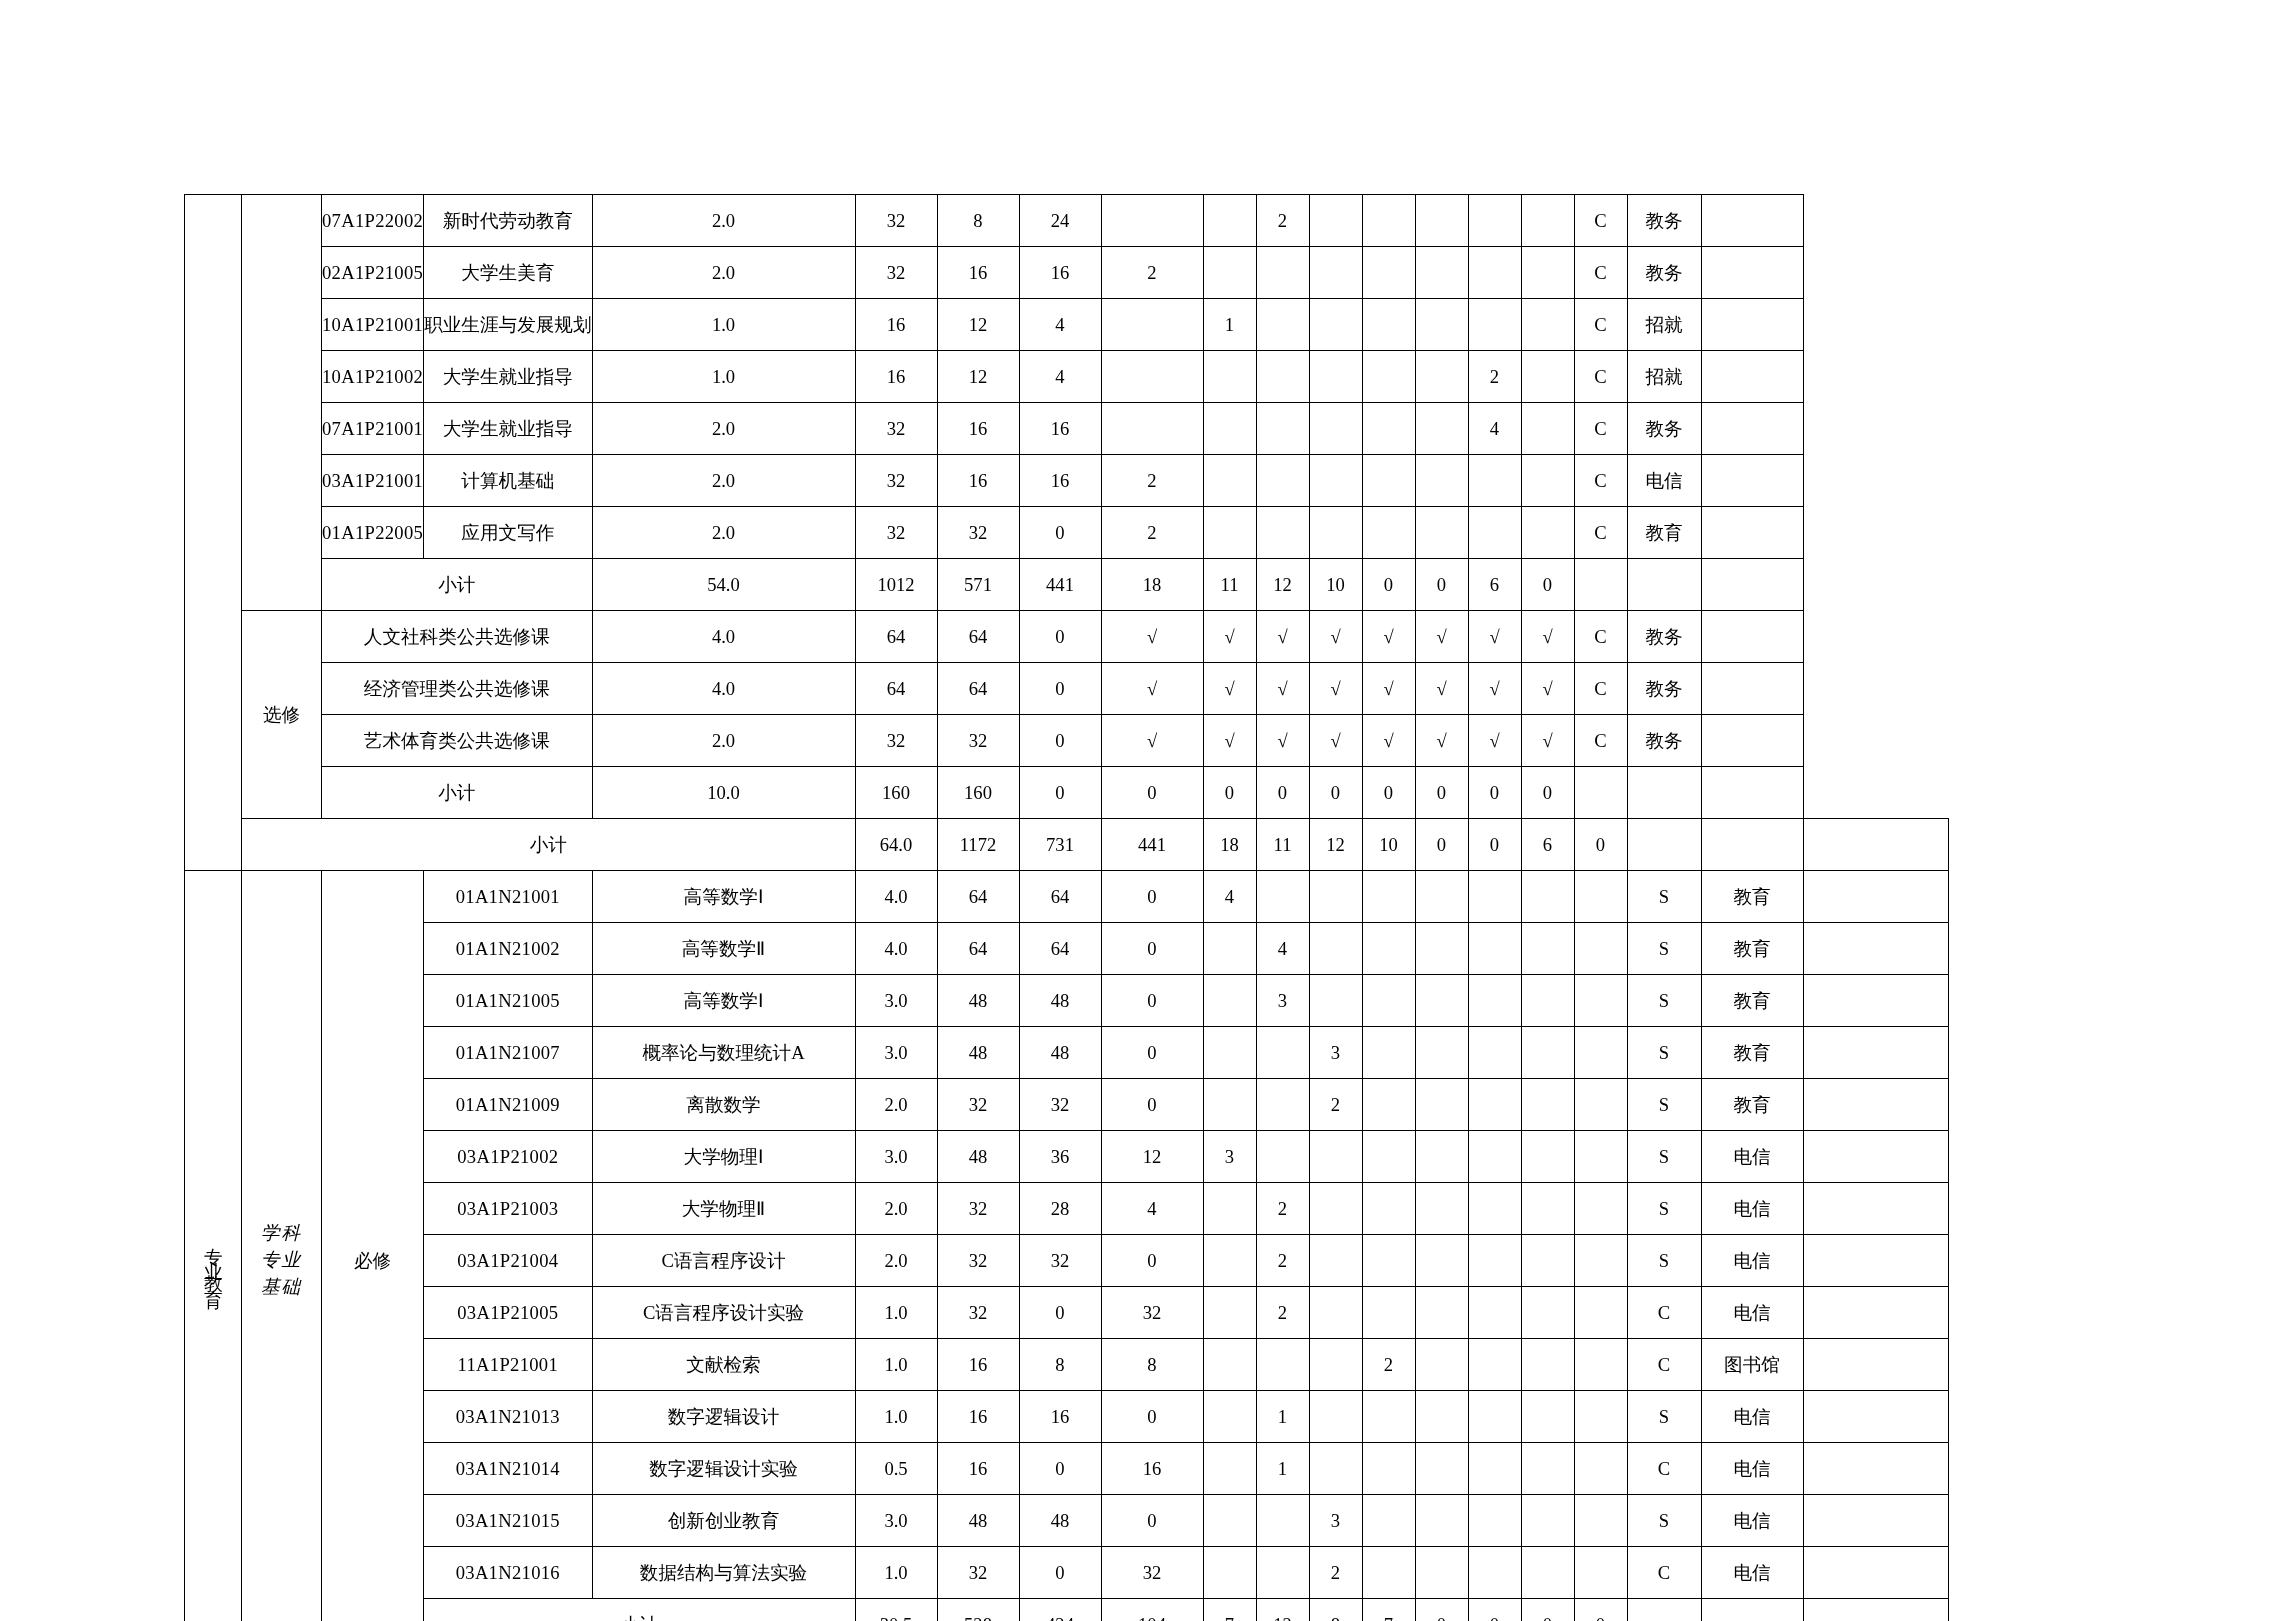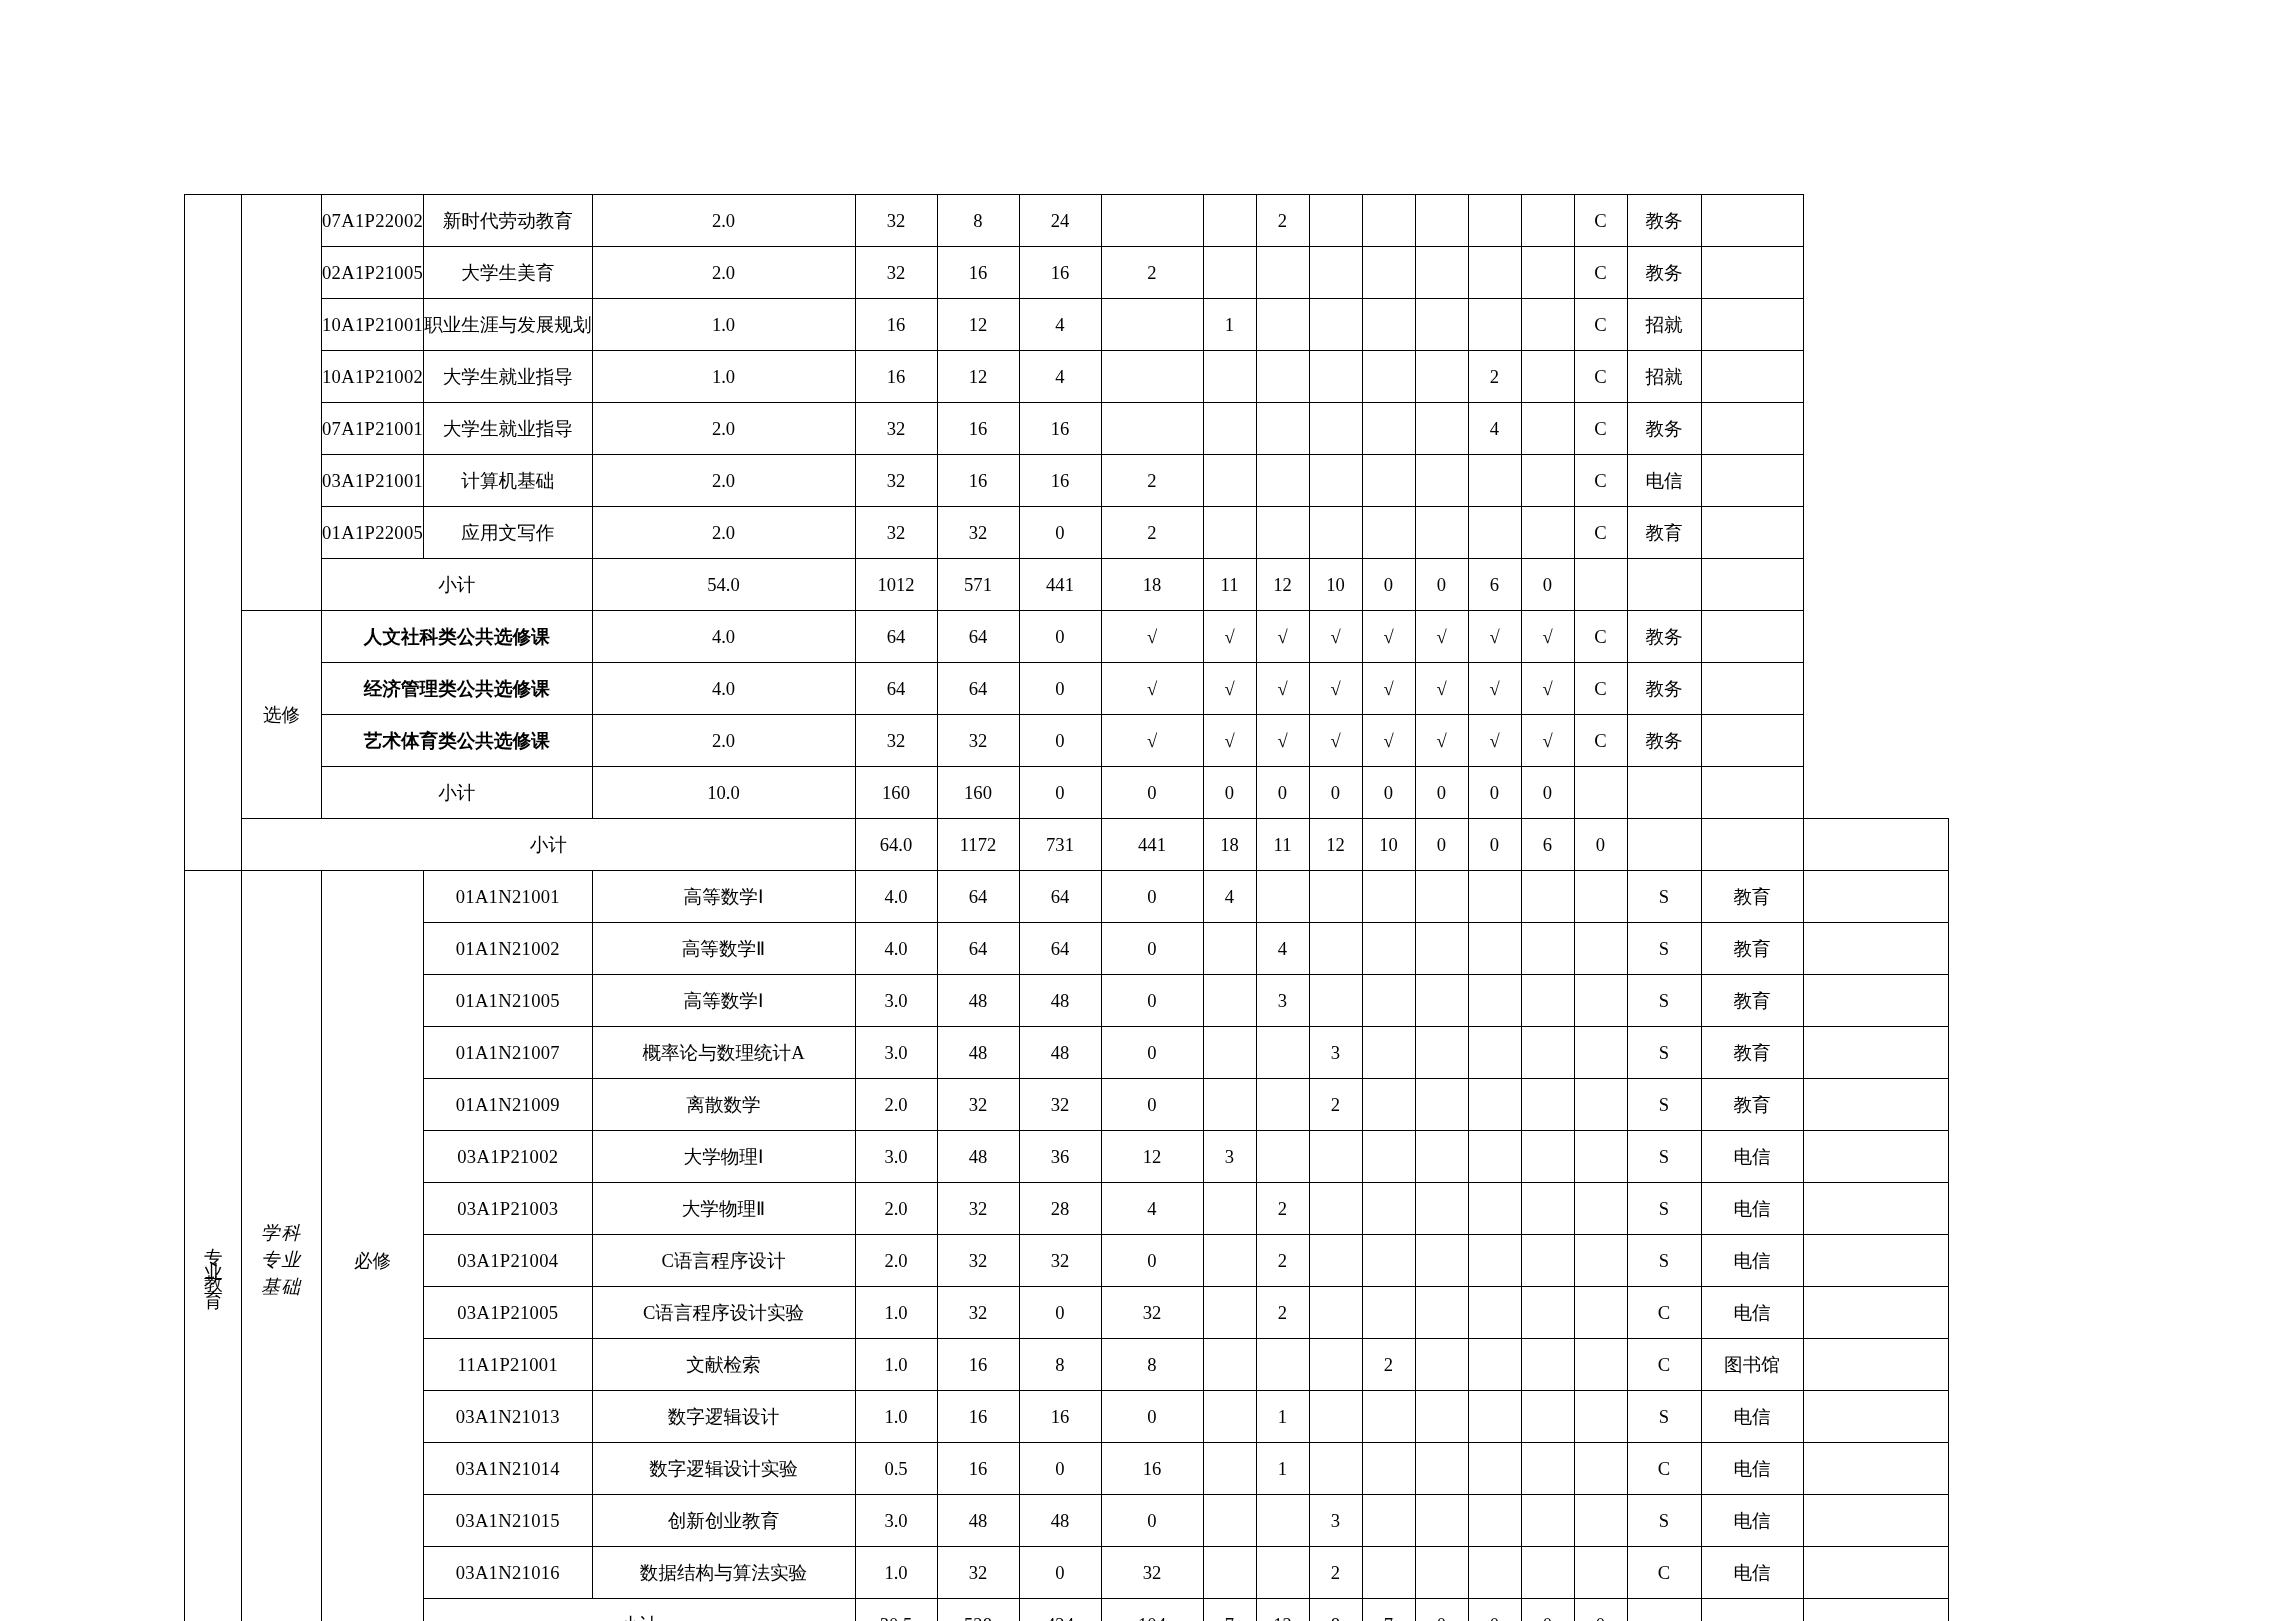--- a/index.html
+++ b/index.html
@@ -81,21 +81,20 @@
     letter-spacing: 0.3px;
     margin-left: 36px;
   }
   .name-cell {
     text-align: left;
     padding-left: 11.8px;
     margin-left: 47px;
   }
   .name-center {
     text-align: center;
-    font-weight: bold;
   }
   .subtotal {
     font-weight: normal;
   }
   .num { font-family: "Liberation Serif", serif; }
   .check { font-size: 18.6px; }
   .page-number {
     position: absolute;
     left: 0;
     top: 1421px;

